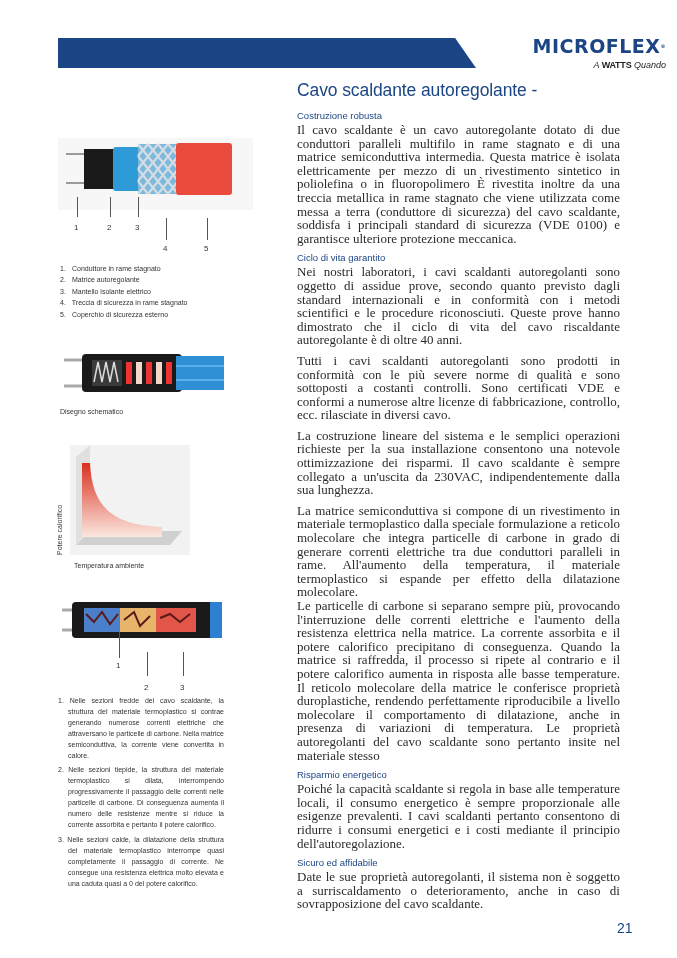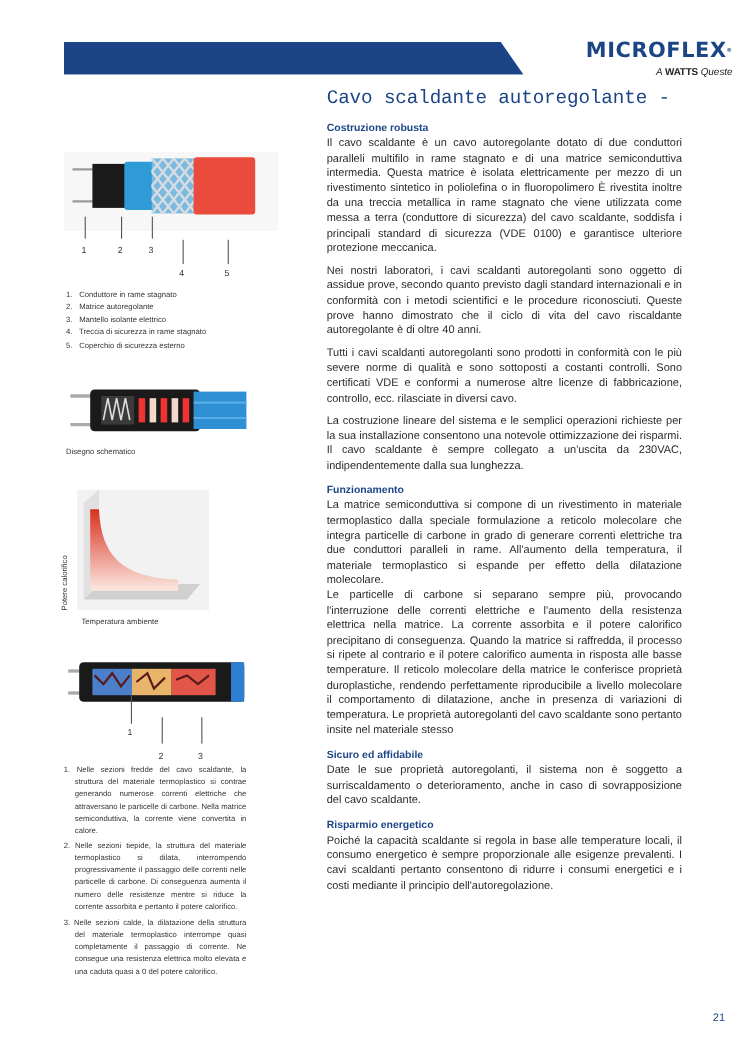--- a/index.html
+++ b/index.html
@@ -8,75 +8,75 @@
 
   .top-band { position: absolute; left: 58px; top: 38px; width: 418px; height: 30px; background: #1b4585;
               clip-path: polygon(0 0, 95% 0, 100% 100%, 0 100%); }
   .logo { position: absolute; left: 490px; top: 36px; width: 176px; text-align: right; }
   .logo-main { font-family: "DejaVu Sans", sans-serif; font-weight: bold; font-size: 19px; color: #1b4585; letter-spacing: 0.5px; line-height: 20px; }
   .logo-reg { font-size: 5px; vertical-align: top; color: #1b4585; }
   .logo-sub { font-size: 9px; font-style: italic; color: #222; margin-top: 4px; line-height: 10px; }
   .logo-sub b { font-style: normal; font-weight: 900; letter-spacing: -0.2px; }
 
   .right-col { position: absolute; left: 297px; top: 80px; width: 323px; }
-  .page-title { font-size: 17.5px; line-height: 21px; color: #1b4585; font-weight: normal; margin-bottom: 9px; letter-spacing: -0.1px; font-family: Liberation Mono, monospace; }
+  .page-title { font-size: 17.5px; line-height: 21px; color: #1b4585; font-weight: normal; margin-bottom: 9px; letter-spacing: -0.1px; }
   .section { margin-bottom: 7px; }
-  .section h3 { font-size: 9.5px; font-weight: bold; color: #1b4585; line-height: 12px; margin-bottom: 1px; margin-top: 10px; }
-  .section p { font-size: 10px; line-height: 13.6px; text-align: justify; color: #2a2a2a; }
+  .section h3 { font-size: 9.5px; font-weight: normal; color: #1b4585; line-height: 12px; margin-bottom: 1px; }
+  .section p { font-size: 13px; line-height: 13.6px; text-align: justify; color: #2a2a2a; font-family: Liberation Serif, serif; }
   .fig { position: absolute; }
   .caption { font-size: 7px; color: #333; line-height: 11px; position: absolute; }
   .legend-list { position: absolute; left: 60px; top: 263px; font-size: 7px; line-height: 11.4px; color: #333; list-style: none; }
   .legend-list li span.n { display: inline-block; width: 10px; }
   .callout-num { position: absolute; font-size: 8px; color: #333; }
   .callout-line { position: absolute; width: 1px; background: #555; }
 
   .notes { position: absolute; left: 58px; top: 696px; width: 166px; list-style: none; }
   .notes li { font-size: 7px; line-height: 10.9px; text-align: justify; color: #333; padding-left: 10px; text-indent: -10px; margin-bottom: 4px; }
 
-  .page-num { position: absolute; left: 648px; top: 920px; font-size: 10px; color: #1b4585; }
+  .page-num { position: absolute; left: 617px; top: 920px; font-size: 14px; color: #1b4585; }
 </style>
 </head>
 <body>
 
 <div class="top-band"></div>
 <div class="logo">
   <div class="logo-main"><span>MICROFLEX</span><span class="logo-reg">®</span></div>
-  <div class="logo-sub"><span>A</span> <b>WATTS</b> <span>Queste</span></div>
+  <div class="logo-sub"><span>A</span> <b>WATTS</b> <span>Quando</span></div>
 </div>
 
 <div class="right-col">
   <h1 class="page-title">
     <span>Cavo scaldante autoregolante -</span><br>
   </h1>
 
   <div class="section">
     <h3>Costruzione robusta</h3>
     <p>Il cavo scaldante è un cavo autoregolante dotato di due conduttori paralleli multifilo in rame stagnato e di una matrice semiconduttiva intermedia. Questa matrice è isolata elettricamente per mezzo di un rivestimento sintetico in poliolefina o in fluoropolimero È rivestita inoltre da una treccia metallica in rame stagnato che viene utilizzata come messa a terra (conduttore di sicurezza) del cavo scaldante, soddisfa i principali standard di sicurezza (VDE 0100) e garantisce ulteriore protezione meccanica.</p>
   </div>
   <div class="section">
+    <h3>Ciclo di vita garantito</h3>
     <p>Nei nostri laboratori, i cavi scaldanti autoregolanti sono oggetto di assidue prove, secondo quanto previsto dagli standard internazionali e in conformità con i metodi scientifici e le procedure riconosciuti. Queste prove hanno dimostrato che il ciclo di vita del cavo riscaldante autoregolante è di oltre 40 anni.</p>
   </div>
   <div class="section">
     <p>Tutti i cavi scaldanti autoregolanti sono prodotti in conformità con le più severe norme di qualità e sono sottoposti a costanti controlli. Sono certificati VDE e conformi a numerose altre licenze di fabbricazione, controllo, ecc. rilasciate in diversi cavo.</p>
   </div>
   <div class="section">
     <p>La costruzione lineare del sistema e le semplici operazioni richieste per la sua installazione consentono una notevole ottimizzazione dei risparmi. Il cavo scaldante è sempre collegato a un'uscita da 230VAC, indipendentemente dalla sua lunghezza.</p>
   </div>
   <div class="section">
-    <h3>Funzionamento</h3>
     <p>La matrice semiconduttiva si compone di un rivestimento in materiale termoplastico dalla speciale formulazione a reticolo molecolare che integra particelle di carbone in grado di generare correnti elettriche tra due conduttori paralleli in rame. All'aumento della temperatura, il materiale termoplastico si espande per effetto della dilatazione molecolare.</p>
     <p>Le particelle di carbone si separano sempre più, provocando l'interruzione delle correnti elettriche e l'aumento della resistenza elettrica nella matrice. La corrente assorbita e il potere calorifico precipitano di conseguenza. Quando la matrice si raffredda, il processo si ripete al contrario e il potere calorifico aumenta in risposta alle basse temperature. Il reticolo molecolare della matrice le conferisce proprietà duroplastiche, rendendo perfettamente riproducibile a livello molecolare il comportamento di dilatazione, anche in presenza di variazioni di temperatura. Le proprietà autoregolanti del cavo scaldante sono pertanto insite nel materiale stesso</p>
   </div>
   <div class="section">
+    <h3>Risparmio energetico</h3>
+    <p>Poiché la capacità scaldante si regola in base alle temperature locali, il consumo energetico è sempre proporzionale alle esigenze prevalenti. I cavi scaldanti pertanto consentono di ridurre i consumi energetici e i costi mediante il principio dell'autoregolazione.</p>
+  </div>
+  <div class="section">
     <h3>Sicuro ed affidabile</h3>
     <p>Date le sue proprietà autoregolanti, il sistema non è soggetto a surriscaldamento o deterioramento, anche in caso di sovrapposizione del cavo scaldante.</p>
-  </div>
-  <div class="section">
-    <h3>Risparmio energetico</h3>
-    <p>Poiché la capacità scaldante si regola in base alle temperature locali, il consumo energetico è sempre proporzionale alle esigenze prevalenti. I cavi scaldanti pertanto consentono di ridurre i consumi energetici e i costi mediante il principio dell'autoregolazione.</p>
   </div>
 </div>
 
 <svg class="fig" style="left:58px;top:138px" width="195" height="72" viewBox="0 0 195 72">
   <rect x="0" y="0" width="195" height="72" fill="#f7f7f7"></rect>
   <line x1="8" y1="16" x2="28" y2="16" stroke="#9a9a9a" stroke-width="2"></line>
   <line x1="8" y1="45" x2="28" y2="45" stroke="#9a9a9a" stroke-width="2"></line>
   <rect x="26" y="11" width="32" height="40" fill="#1a1a1a"></rect>
   <rect x="55" y="9" width="27" height="44" rx="3" fill="#2e9ad6"></rect>
   <g>

